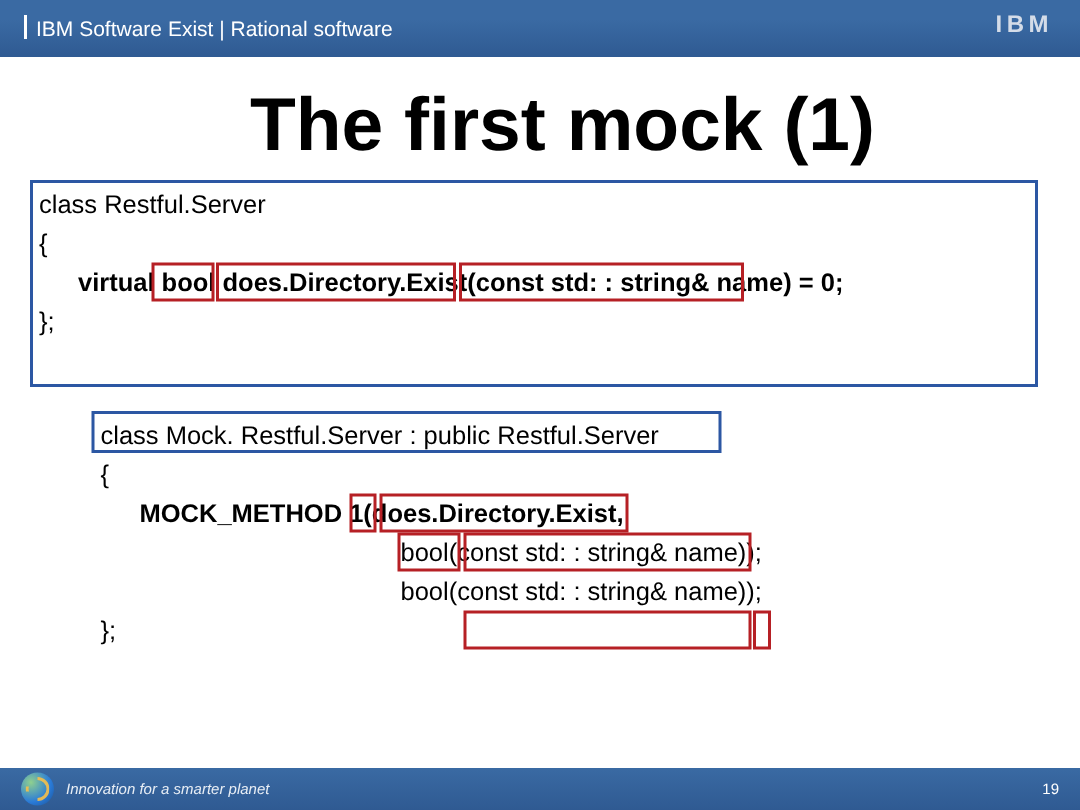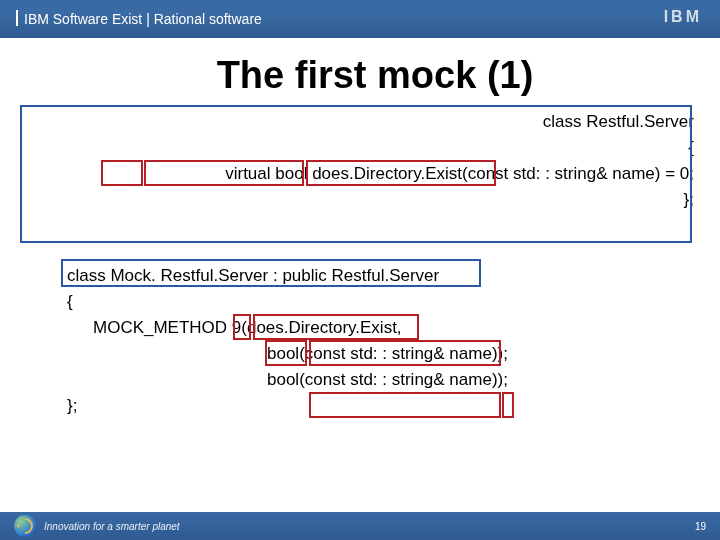--- a/index.html
+++ b/index.html
@@ -5,26 +5,26 @@
   * { margin: 0; padding: 0; box-sizing: border-box; }
   body { width: 720px; height: 540px; font-family: Arial, Helvetica, sans-serif; background: #fff; overflow: hidden; position: relative; }
 
   .top-band { height: 38px; background: linear-gradient(#3a6aa3 0%, #3a6aa3 35%, #2f5a92 100%); display: flex; align-items: center; padding-left: 24px; color: #fff; position: relative; }
   .top-band .marker { position: absolute; left: 16px; top: 10px; width: 2px; height: 16px; background: #fff; }
   .top-band .group-label { font-size: 14px; }
   .top-band .logo { position: absolute; right: 18px; top: 8px; }
   .ibm { font-family: Arial, sans-serif; font-weight: 800; font-size: 16px; color: #d4dce8; letter-spacing: 3px; transform: scaleY(1.0); }
 
   .slide-title { text-align: center; margin-top: 16px; }
-  .slide-title h1 { font-size: 38px; font-weight: 700; color: #000; margin-left: 30px; }
+  .slide-title h1 { font-size: 50px; font-weight: 700; color: #000; margin-left: 30px; }
 
   .content { position: relative; padding: 12px 26px 0 26px; font-family: Arial, sans-serif; color: #000; }
   .snippet { font-size: 17px; line-height: 26px; position: relative; margin-bottom: 14px; }
   .snippet .line { white-space: pre; }
-  .indent { padding-left: 26px; display: block; }
+  .indent { padding-left: 26px; display: block; font-weight: bold; }
   .indent2 { padding-left: 200px; display: block; }
 
   
   .box { position: absolute; border: 2px solid; pointer-events: none; }
   .blue { border-color: #2c57a3; }
   .red { border-color: #b62025; }
 
   .footer { position: absolute; left: 0; right: 0; bottom: 0; height: 28px; background: linear-gradient(#3a6aa3, #2f5a92); color: #fff; font-size: 10px; display: flex; align-items: center; padding: 0 14px; justify-content: space-between; }
   .footer .globe { width: 22px; height: 22px; border-radius: 50%; background: radial-gradient(circle at 30% 30%, #8fd08f, #2a7bd8 60%, #1a4f92); position: relative; margin-right: 8px; flex: 0 0 auto; }
   .footer .globe::after { content: ""; position: absolute; inset: 3px; border: 2px solid #f6c04a; border-radius: 50%; clip-path: polygon(50% 0, 100% 0, 100% 100%, 50% 100%, 50% 60%, 0 60%, 0 40%, 50% 40%); opacity: .9; }
@@ -44,40 +44,40 @@
     <span class="ibm">IBM</span>
   </div>
 </div>
 
 <div class="slide-title">
   <h1>The first mock (1)</h1>
 </div>
 
 <div class="content container">
 
-  <div class="snippet" style="height:140px;text-align:right;">
+  <div class="snippet" style="height:140px;">
     <span class="line">class Restful.Server</span><br>
     <span class="line">{</span><br>
     <span class="line indent">virtual bool does.Directory.Exist(const std: : string&amp; name) = 0;</span>
     <span class="line">};</span>
 
     
     <div class="box blue" style="left:-6px; top:-4px; width:672px; height:138px;"></div>
     
     <div class="box red" style="left:75px; top:51px; width:42px; height:26px;"></div>
     
     <div class="box red" style="left:118px; top:51px; width:160px; height:26px;"></div>
     
     <div class="box red" style="left:280px; top:51px; width:190px; height:26px;"></div>
   </div>
 
   <div class="snippet" style="height:192px;margin-left:41px;">
     <span class="line">class Mock. Restful.Server : public Restful.Server</span><br>
     <span class="line">{</span><br>
-    <span class="line indent">MOCK_METHOD 9(does.Directory.Exist,</span>
+    <span class="line indent">MOCK_METHOD 1(does.Directory.Exist,</span>
     <span class="line indent2">bool(const std: : string&amp; name));</span>
     <span class="line indent2">bool(const std: : string&amp; name));</span>
     <span class="line">};</span>
 
     
     <div class="box blue" style="left:-6px; top:-4px; width:420px; height:28px;"></div>
     
     <div class="box red" style="left:166px; top:51px; width:18px; height:26px;"></div>
     
     <div class="box red" style="left:186px; top:51px; width:166px; height:26px;"></div>

